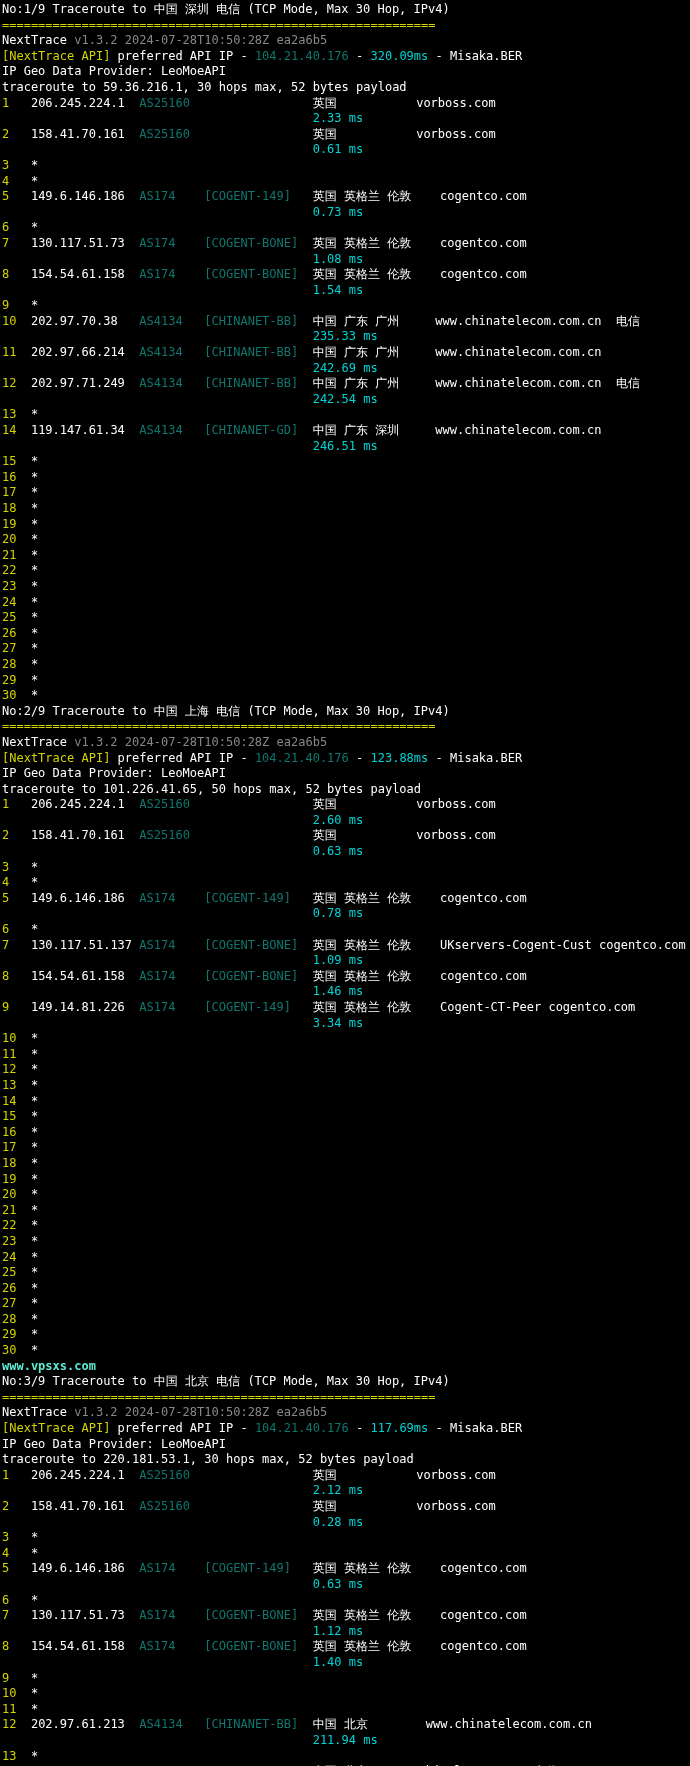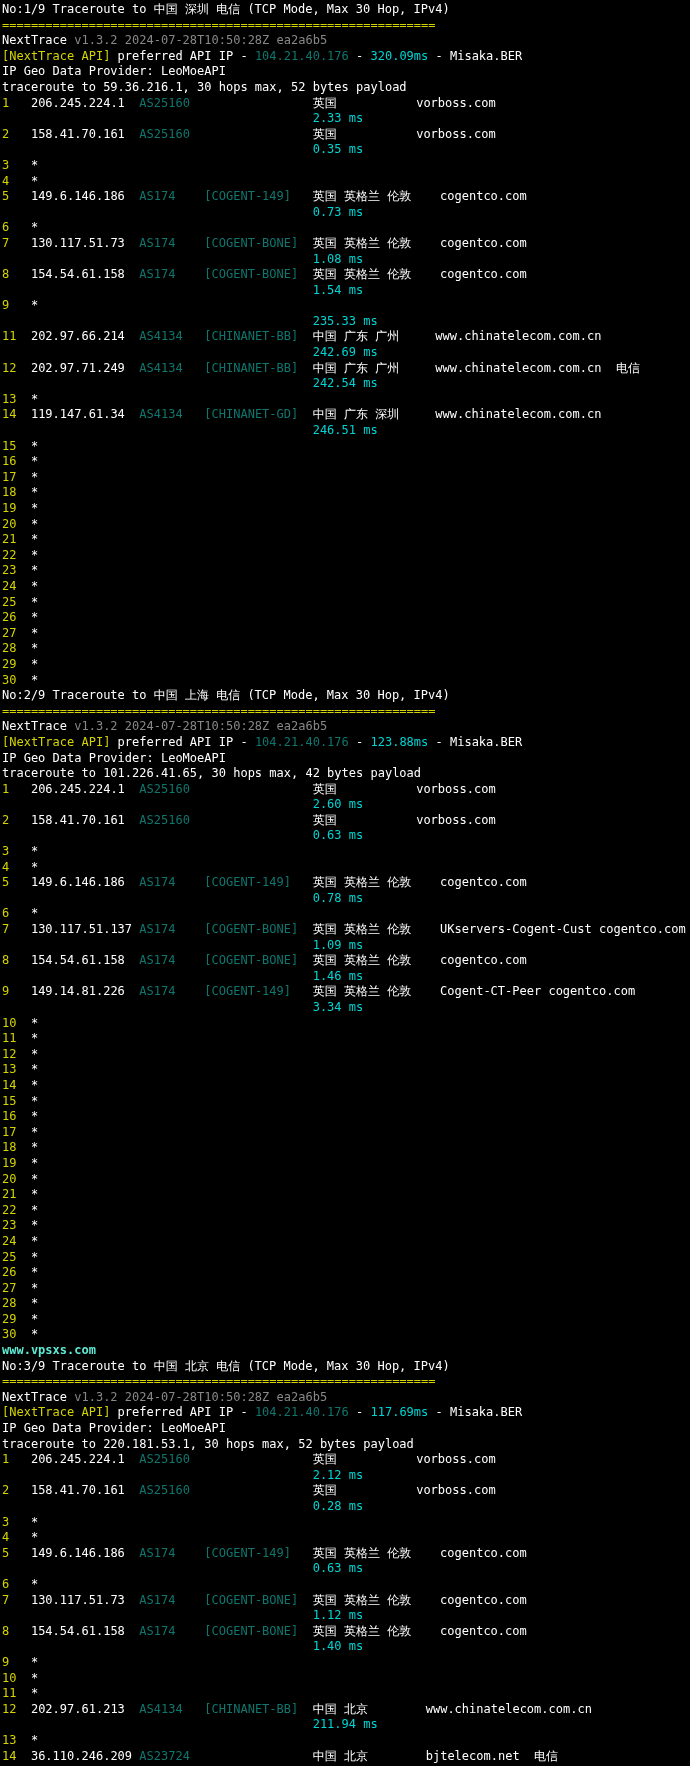--- a/index.html
+++ b/index.html
@@ -27,31 +27,32 @@
 <div id="output">
     <div class="line white">No:1/9 Traceroute to 中国 深圳 电信 (TCP Mode, Max 30 Hop, IPv4)</div>
     <div class="line sep">============================================================</div>
     <div class="line"><span class="white">NextTrace </span><span class="gray">v1.3.2 2024-07-28T10:50:28Z ea2a6b5</span></div>
     <div class="line"><span class="yellow">[NextTrace API]</span><span class="white"> preferred API IP - </span><span class="green">104.21.40.176</span><span class="white"> - </span><span class="cyan">320.09ms</span><span class="white"> - Misaka.BER</span></div>
     <div class="line white">IP Geo Data Provider: LeoMoeAPI</div>
     <div class="line white">traceroute to 59.36.216.1, 30 hops max, 52 bytes payload</div>
     <div class="line"><span class="yellow">1   </span><span class="white">206.245.224.1  </span><span class="green">AS25160  </span><span class="green">               </span><span class="white">英国           </span><span class="white">vorboss.com</span></div>
     <div class="line"><span class="white">                                           </span><span class="cyan">2.33 ms</span></div>
     <div class="line"><span class="yellow">2   </span><span class="white">158.41.70.161  </span><span class="green">AS25160  </span><span class="green">               </span><span class="white">英国           </span><span class="white">vorboss.com</span></div>
-    <div class="line"><span class="white">                                           </span><span class="cyan">0.35 ms</span></div>
+    <div class="line"><span class="white">                                           </span><span class="cyan">0.61 ms</span></div>
     <div class="line"><span class="yellow">3   </span><span class="white">*</span></div>
     <div class="line"><span class="yellow">4   </span><span class="white">*</span></div>
     <div class="line"><span class="yellow">5   </span><span class="white">149.6.146.186  </span><span class="green">AS174    </span><span class="green">[COGENT-149]   </span><span class="white">英国 英格兰 伦敦    </span><span class="white">cogentco.com</span></div>
     <div class="line"><span class="white">                                           </span><span class="cyan">0.73 ms</span></div>
     <div class="line"><span class="yellow">6   </span><span class="white">*</span></div>
     <div class="line"><span class="yellow">7   </span><span class="white">130.117.51.73  </span><span class="green">AS174    </span><span class="green">[COGENT-BONE]  </span><span class="white">英国 英格兰 伦敦    </span><span class="white">cogentco.com</span></div>
     <div class="line"><span class="white">                                           </span><span class="cyan">1.08 ms</span></div>
     <div class="line"><span class="yellow">8   </span><span class="white">154.54.61.158  </span><span class="green">AS174    </span><span class="green">[COGENT-BONE]  </span><span class="white">英国 英格兰 伦敦    </span><span class="white">cogentco.com</span></div>
     <div class="line"><span class="white">                                           </span><span class="cyan">1.54 ms</span></div>
     <div class="line"><span class="yellow">9   </span><span class="white">*</span></div>
+    <div class="line"><span class="yellow">10  </span><span class="white">202.97.70.38   </span><span class="green">AS4134   </span><span class="green">[CHINANET-BB]  </span><span class="white">中国 广东 广州     </span><span class="white">www.chinatelecom.com.cn  电信</span></div>
     <div class="line"><span class="white">                                           </span><span class="cyan">235.33 ms</span></div>
     <div class="line"><span class="yellow">11  </span><span class="white">202.97.66.214  </span><span class="green">AS4134   </span><span class="green">[CHINANET-BB]  </span><span class="white">中国 广东 广州     </span><span class="white">www.chinatelecom.com.cn</span></div>
     <div class="line"><span class="white">                                           </span><span class="cyan">242.69 ms</span></div>
     <div class="line"><span class="yellow">12  </span><span class="white">202.97.71.249  </span><span class="green">AS4134   </span><span class="green">[CHINANET-BB]  </span><span class="white">中国 广东 广州     </span><span class="white">www.chinatelecom.com.cn  电信</span></div>
     <div class="line"><span class="white">                                           </span><span class="cyan">242.54 ms</span></div>
     <div class="line"><span class="yellow">13  </span><span class="white">*</span></div>
     <div class="line"><span class="yellow">14  </span><span class="white">119.147.61.34  </span><span class="green">AS4134   </span><span class="green">[CHINANET-GD]  </span><span class="white">中国 广东 深圳     </span><span class="white">www.chinatelecom.com.cn</span></div>
     <div class="line"><span class="white">                                           </span><span class="cyan">246.51 ms</span></div>
     <div class="line"><span class="yellow">15  </span><span class="white">*</span></div>
     <div class="line"><span class="yellow">16  </span><span class="white">*</span></div>
@@ -67,21 +68,21 @@
     <div class="line"><span class="yellow">26  </span><span class="white">*</span></div>
     <div class="line"><span class="yellow">27  </span><span class="white">*</span></div>
     <div class="line"><span class="yellow">28  </span><span class="white">*</span></div>
     <div class="line"><span class="yellow">29  </span><span class="white">*</span></div>
     <div class="line"><span class="yellow">30  </span><span class="white">*</span></div>
     <div class="line white">No:2/9 Traceroute to 中国 上海 电信 (TCP Mode, Max 30 Hop, IPv4)</div>
     <div class="line sep">============================================================</div>
     <div class="line"><span class="white">NextTrace </span><span class="gray">v1.3.2 2024-07-28T10:50:28Z ea2a6b5</span></div>
     <div class="line"><span class="yellow">[NextTrace API]</span><span class="white"> preferred API IP - </span><span class="green">104.21.40.176</span><span class="white"> - </span><span class="cyan">123.88ms</span><span class="white"> - Misaka.BER</span></div>
     <div class="line white">IP Geo Data Provider: LeoMoeAPI</div>
-    <div class="line white">traceroute to 101.226.41.65, 30 hops max, 42 bytes payload</div>
+    <div class="line white">traceroute to 101.226.41.65, 50 hops max, 52 bytes payload</div>
     <div class="line"><span class="yellow">1   </span><span class="white">206.245.224.1  </span><span class="green">AS25160  </span><span class="green">               </span><span class="white">英国           </span><span class="white">vorboss.com</span></div>
     <div class="line"><span class="white">                                           </span><span class="cyan">2.60 ms</span></div>
     <div class="line"><span class="yellow">2   </span><span class="white">158.41.70.161  </span><span class="green">AS25160  </span><span class="green">               </span><span class="white">英国           </span><span class="white">vorboss.com</span></div>
     <div class="line"><span class="white">                                           </span><span class="cyan">0.63 ms</span></div>
     <div class="line"><span class="yellow">3   </span><span class="white">*</span></div>
     <div class="line"><span class="yellow">4   </span><span class="white">*</span></div>
     <div class="line"><span class="yellow">5   </span><span class="white">149.6.146.186  </span><span class="green">AS174    </span><span class="green">[COGENT-149]   </span><span class="white">英国 英格兰 伦敦    </span><span class="white">cogentco.com</span></div>
     <div class="line"><span class="white">                                           </span><span class="cyan">0.78 ms</span></div>
     <div class="line"><span class="yellow">6   </span><span class="white">*</span></div>
     <div class="line"><span class="yellow">7   </span><span class="white">130.117.51.137 </span><span class="green">AS174    </span><span class="green">[COGENT-BONE]  </span><span class="white">英国 英格兰 伦敦    </span><span class="white">UKservers-Cogent-Cust cogentco.com</span></div>

